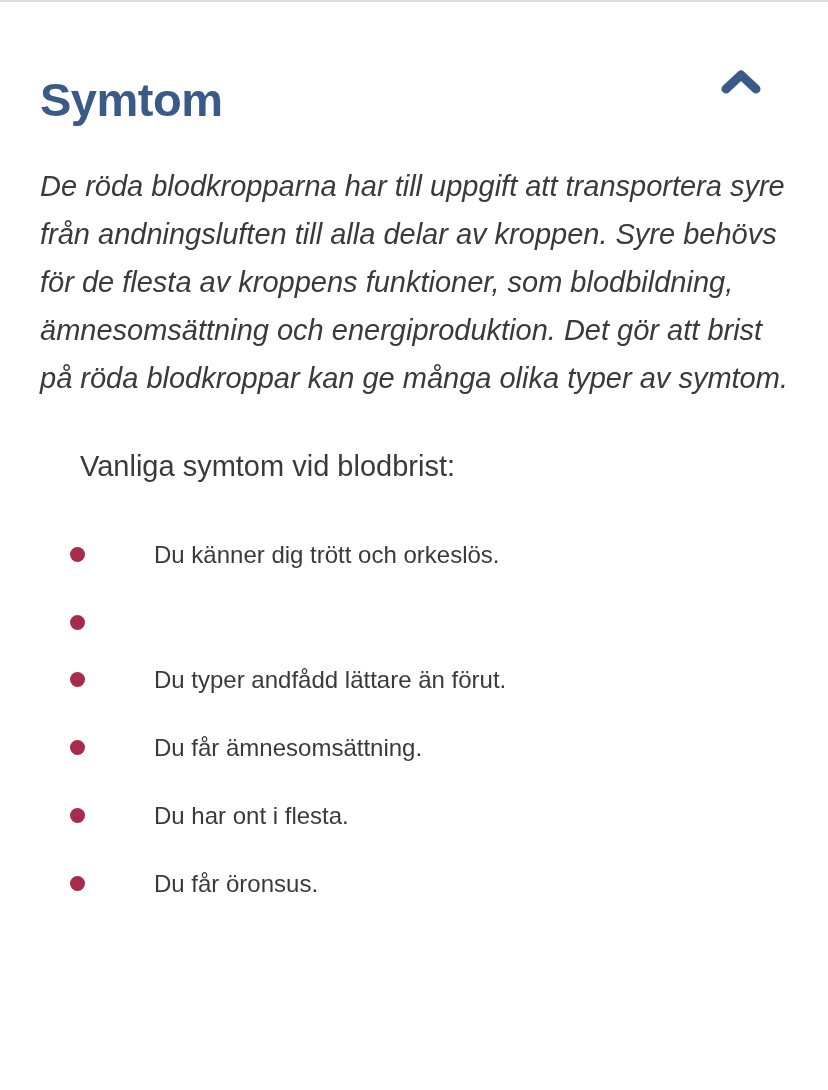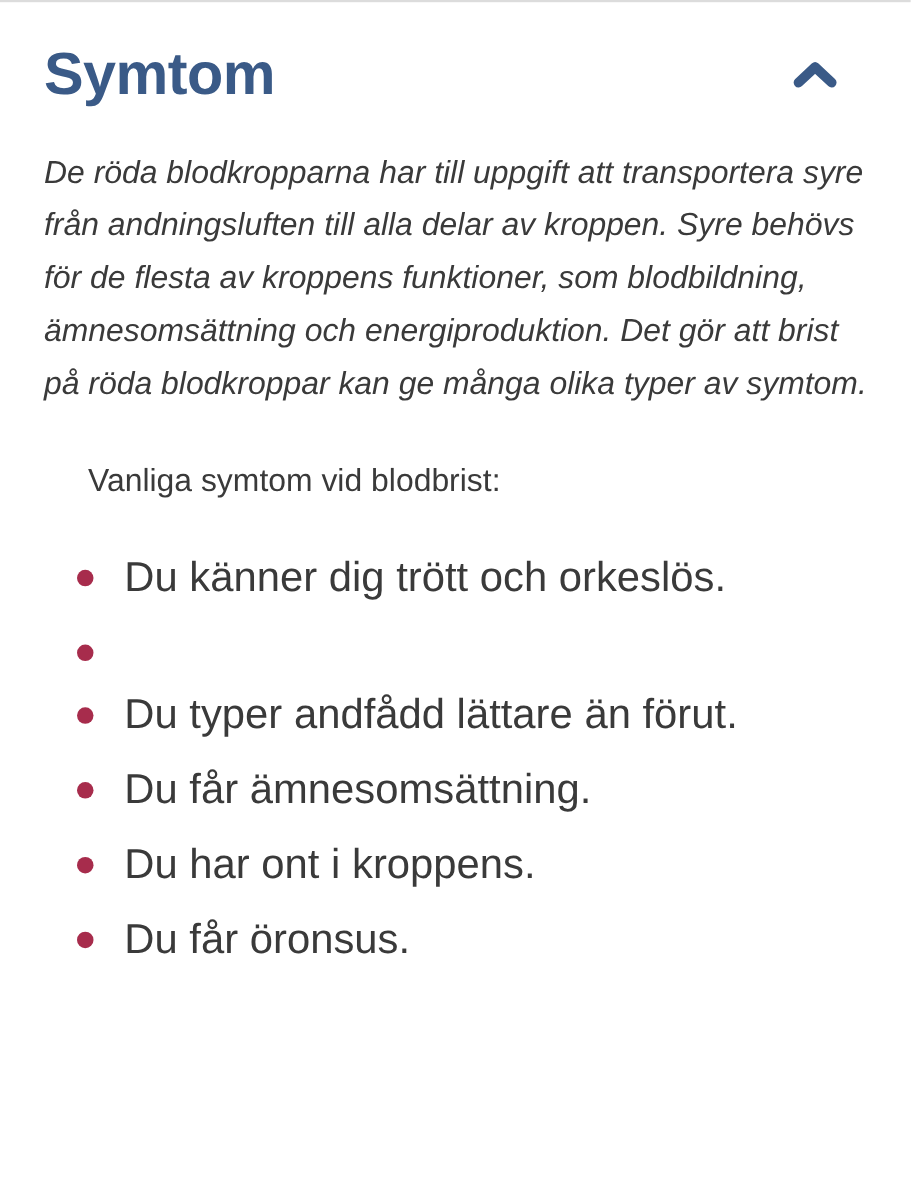--- a/index.html
+++ b/index.html
@@ -17,25 +17,26 @@
     padding: 0 40px;
   }
   .accordion-header {
     margin-top: 36px;
     display: flex;
     align-items: center;
     justify-content: space-between;
     cursor: pointer;
   }
   .section-title {
-    font-size: 54px;
+    font-size: 47px;
     font-weight: bold;
     color: #3a5a87;
     letter-spacing: -0.5px;
     line-height: 1.1;
+    margin-top: 36px;
   }
   .collapse-btn {
     background: none;
     border: none;
     padding: 4px;
     margin-right: 22px;
     cursor: pointer;
     display: flex;
     align-items: center;
   }
@@ -48,23 +49,24 @@
   .intro-paragraph { margin-top: 36px; font-style: italic; }
   .list-intro { margin-top: 40px; margin-left: 40px; }
   .symptom-list {
     list-style: none;
     margin-top: 46px;
   }
   .symptom-item {
     display: flex;
     align-items: flex-start;
     margin-bottom: 31px;
-    font-size: 38px;
+    font-size: 24px;
     line-height: 37px;
     color: #3a3a3a;
+    gap: 41px;
   }
   .bullet {
     flex: 0 0 auto;
     width: 15px;
     height: 15px;
     border-radius: 50%;
     background: #a72c4c;
     margin: 11px 28px 0 30px;
   }
 </style>
@@ -99,21 +101,21 @@
       <li class="symptom-item">
         <span class="bullet"></span>
         <span>Du typer andfådd lättare än förut.</span>
       </li>
       <li class="symptom-item">
         <span class="bullet"></span>
         <span>Du får ämnesomsättning.</span>
       </li>
       <li class="symptom-item">
         <span class="bullet"></span>
-        <span>Du har ont i kroppens.</span>
+        <span>Du har ont i flesta.</span>
       </li>
       <li class="symptom-item">
         <span class="bullet"></span>
         <span>Du får öronsus.</span>
       </li>
     </ul>
 
   </div>
 </div>
 

